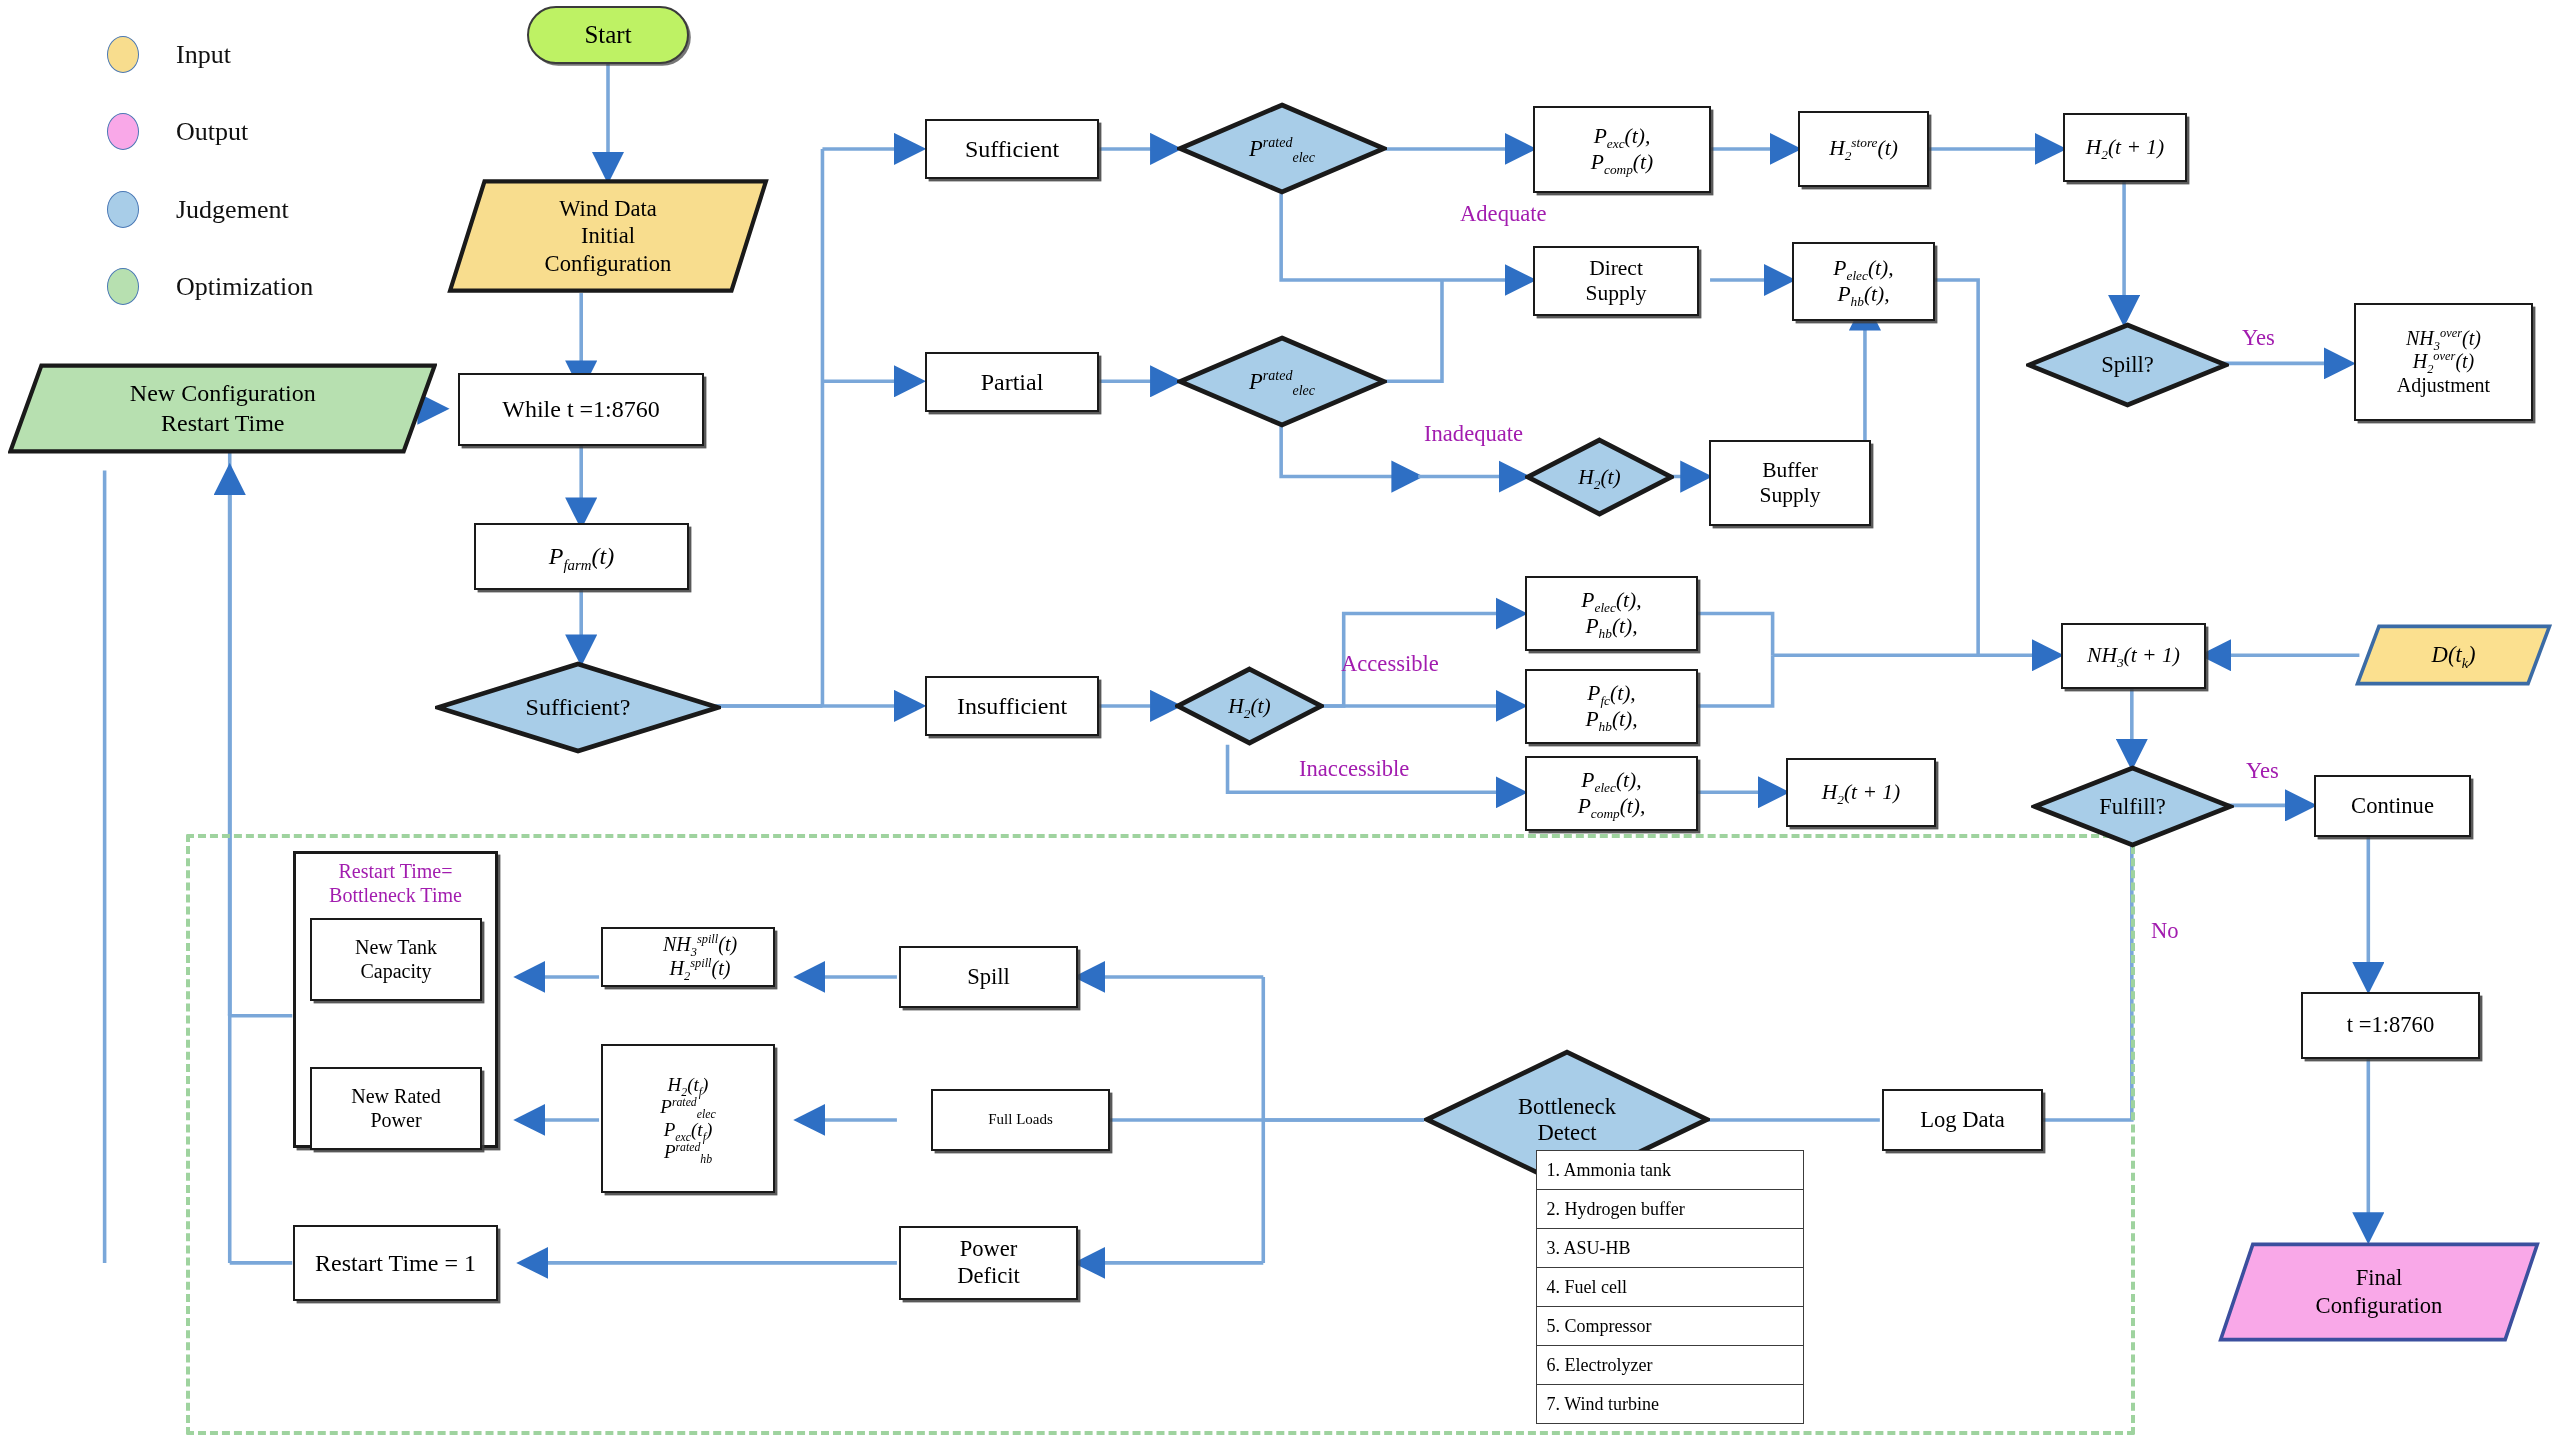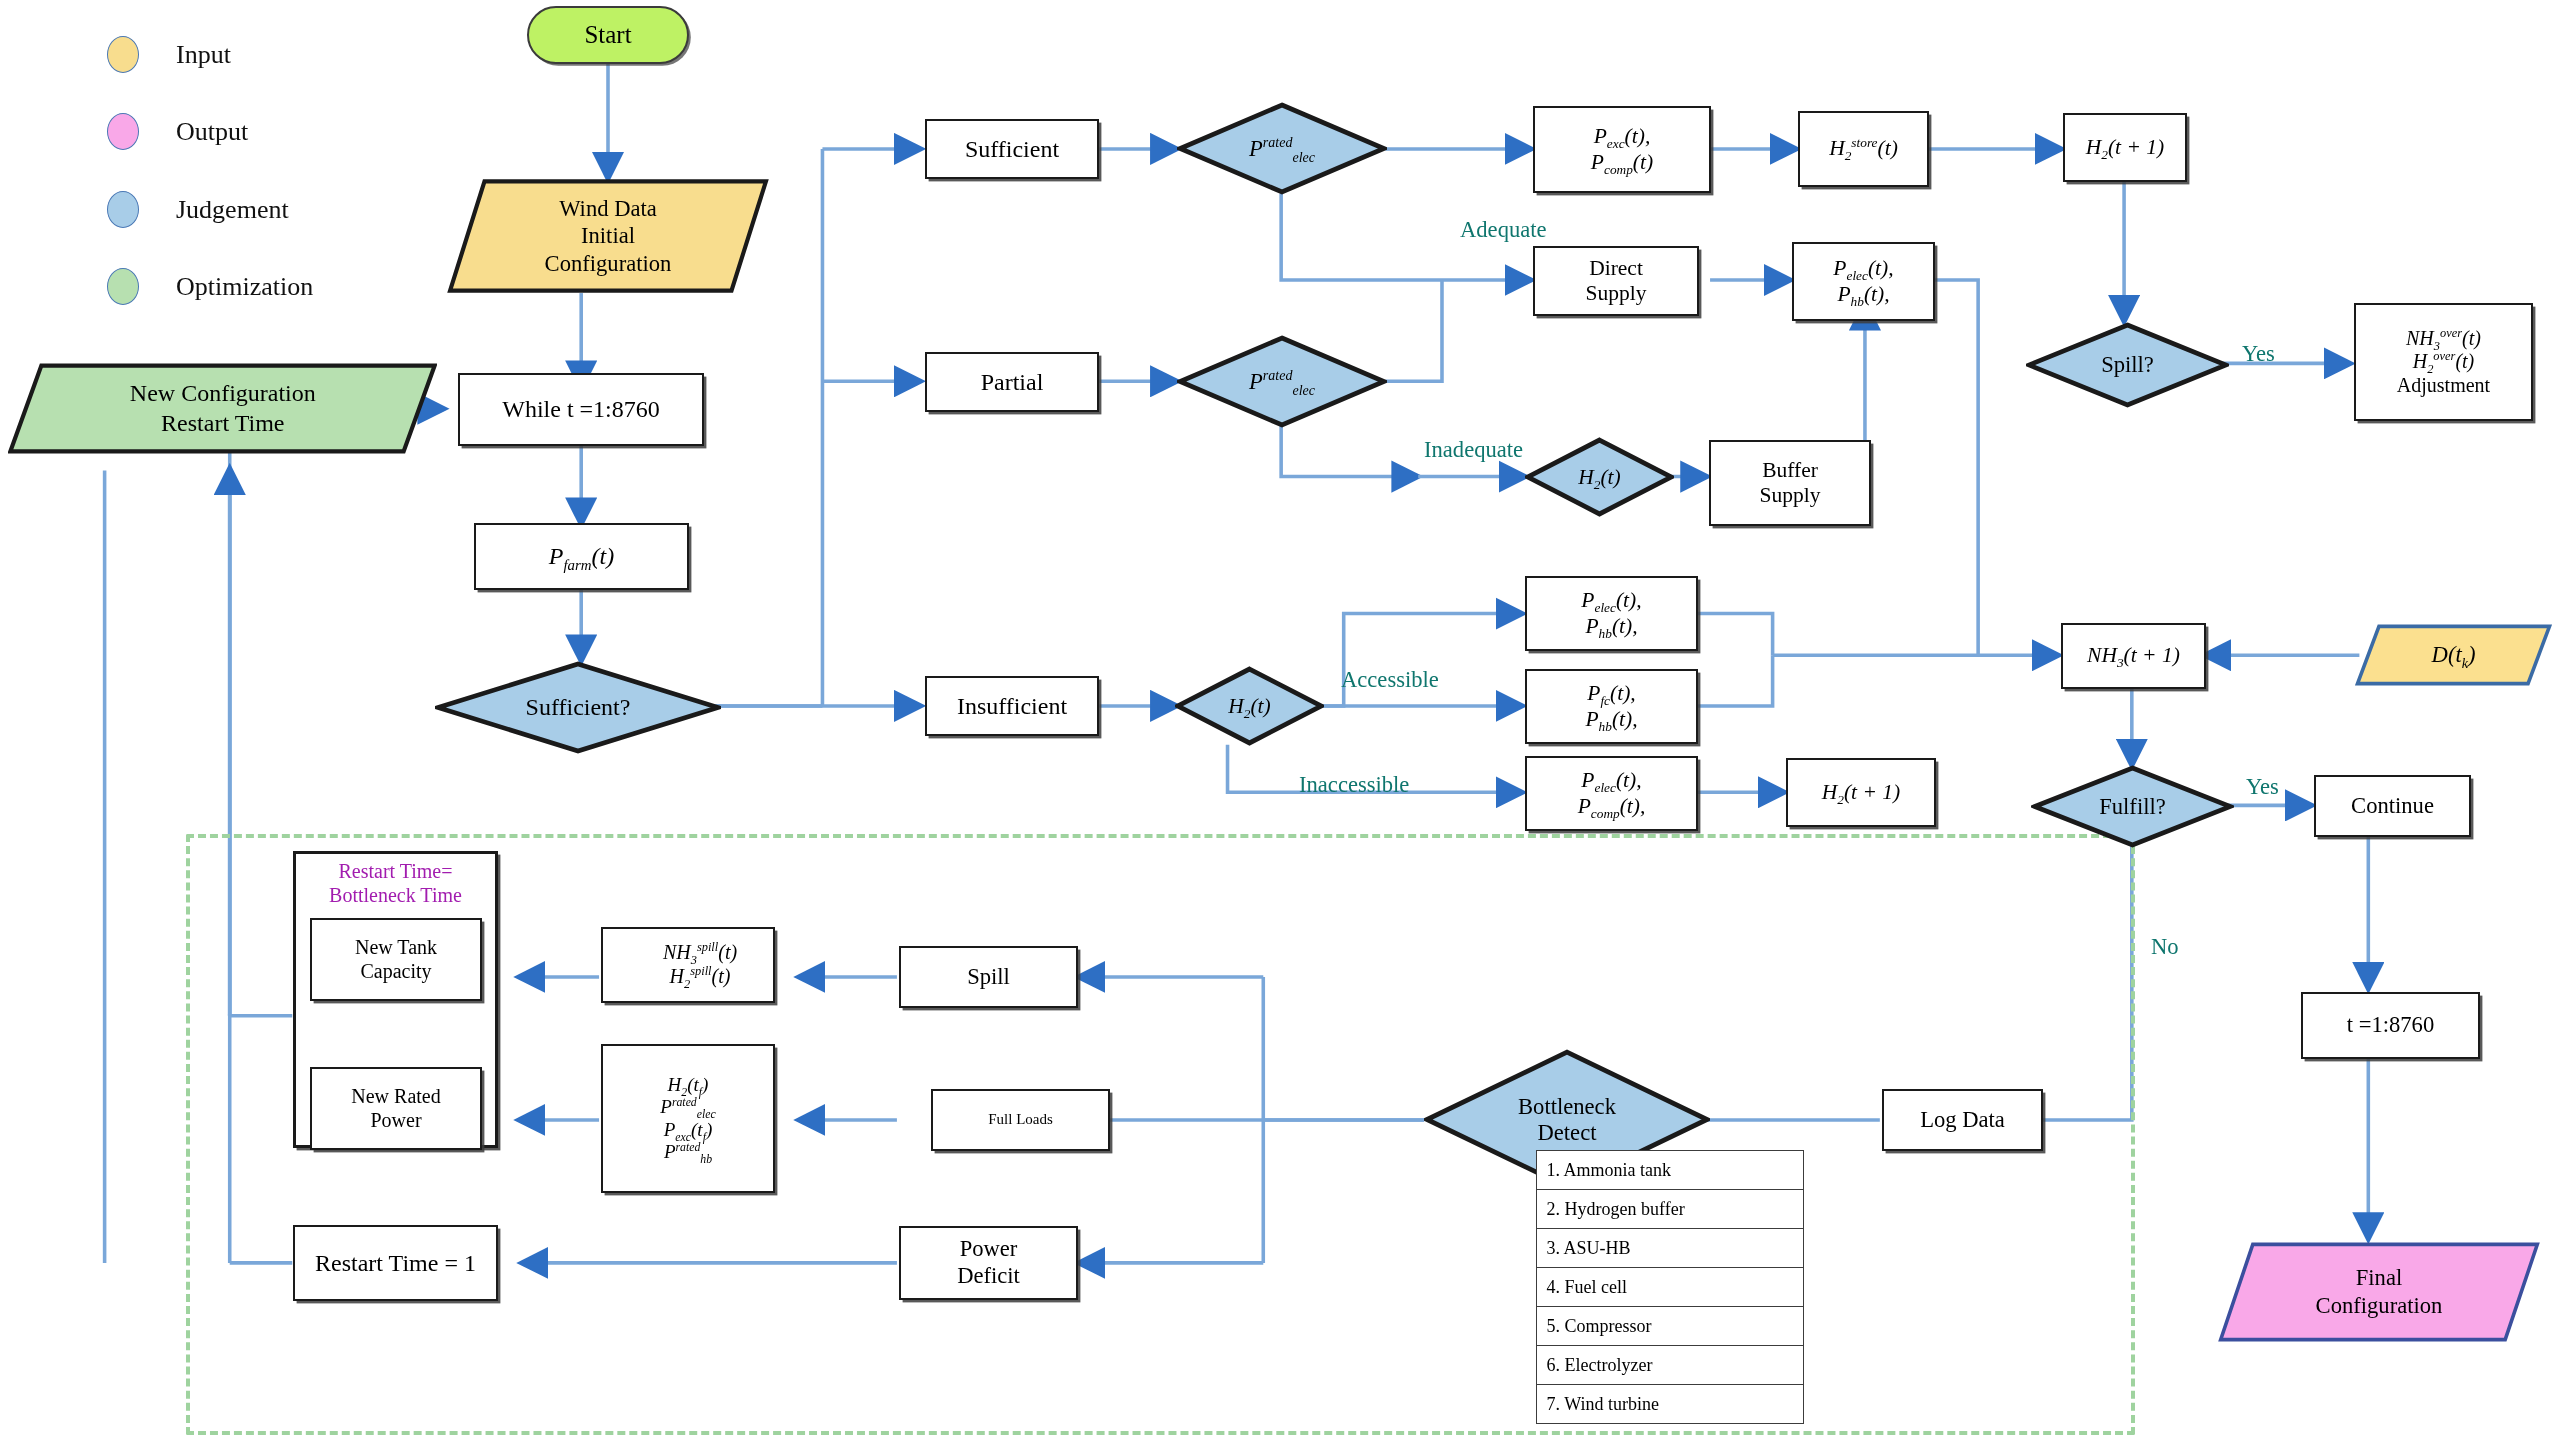--- a/index.html
+++ b/index.html
@@ -54,24 +54,23 @@
   
   .terminator {
     background:#bef264;
     border:2.4px solid #3b3b3b;
     border-radius: 595px;
     box-shadow: 2.4px 2.4px 0 -0.6px rgba(60,60,60,0.7);
   }
 
   .edge-label {
     position:absolute;
-    color:#0f766e;
+    color:#a21caf;
     white-space:nowrap;
     font-family:"Liberation Serif","DejaVu Serif",serif;
-    margin-top:16px;
   }
 
   
   .legend { position:absolute; }
   .legend-row { position:absolute; display:flex; align-items:center; }
   .legend-dot {
     width:32px; height:37px; border-radius:50%;
     border:1.8px solid #4a78b5;
   }
   .legend-text { margin-left:37px; font-size:26px; color:#111; }
@@ -457,21 +456,21 @@
   </div>
 
   <div class="node rect" style="left:899px; top:1089px; width:179px; height:62px; font-size:15px;margin-left:32px;">
     <span>Full Loads</span>
   </div>
 
   <div class="node rect" style="left:899px; top:1226px; width:179px; height:74px; font-size:22.6px;">
     <span>Power<br>Deficit</span>
   </div>
 
-  <div class="node rect" style="left:601px; top:927px; width:174px; height:76px; font-size:20px;padding-left:24px;">
+  <div class="node rect" style="left:601px; top:927px; width:174px; height:60px; font-size:20px;padding-left:24px;">
     <span>
       <span class="f">NH<sub>3</sub><sup>spill</sup>(t)</span><br>
       <span class="f">H<sub>2</sub><sup>spill</sup>(t)</span>
     </span>
   </div>
 
   <div class="node rect" style="left:601px; top:1044px; width:174px; height:149px; font-size:19px;">
     <span>
       <span class="f">H<sub>2</sub>(t<sub>f</sub>)</span><br>
       <span class="f">P<sup>rated</sup><sub>elec</sub></span><br>

